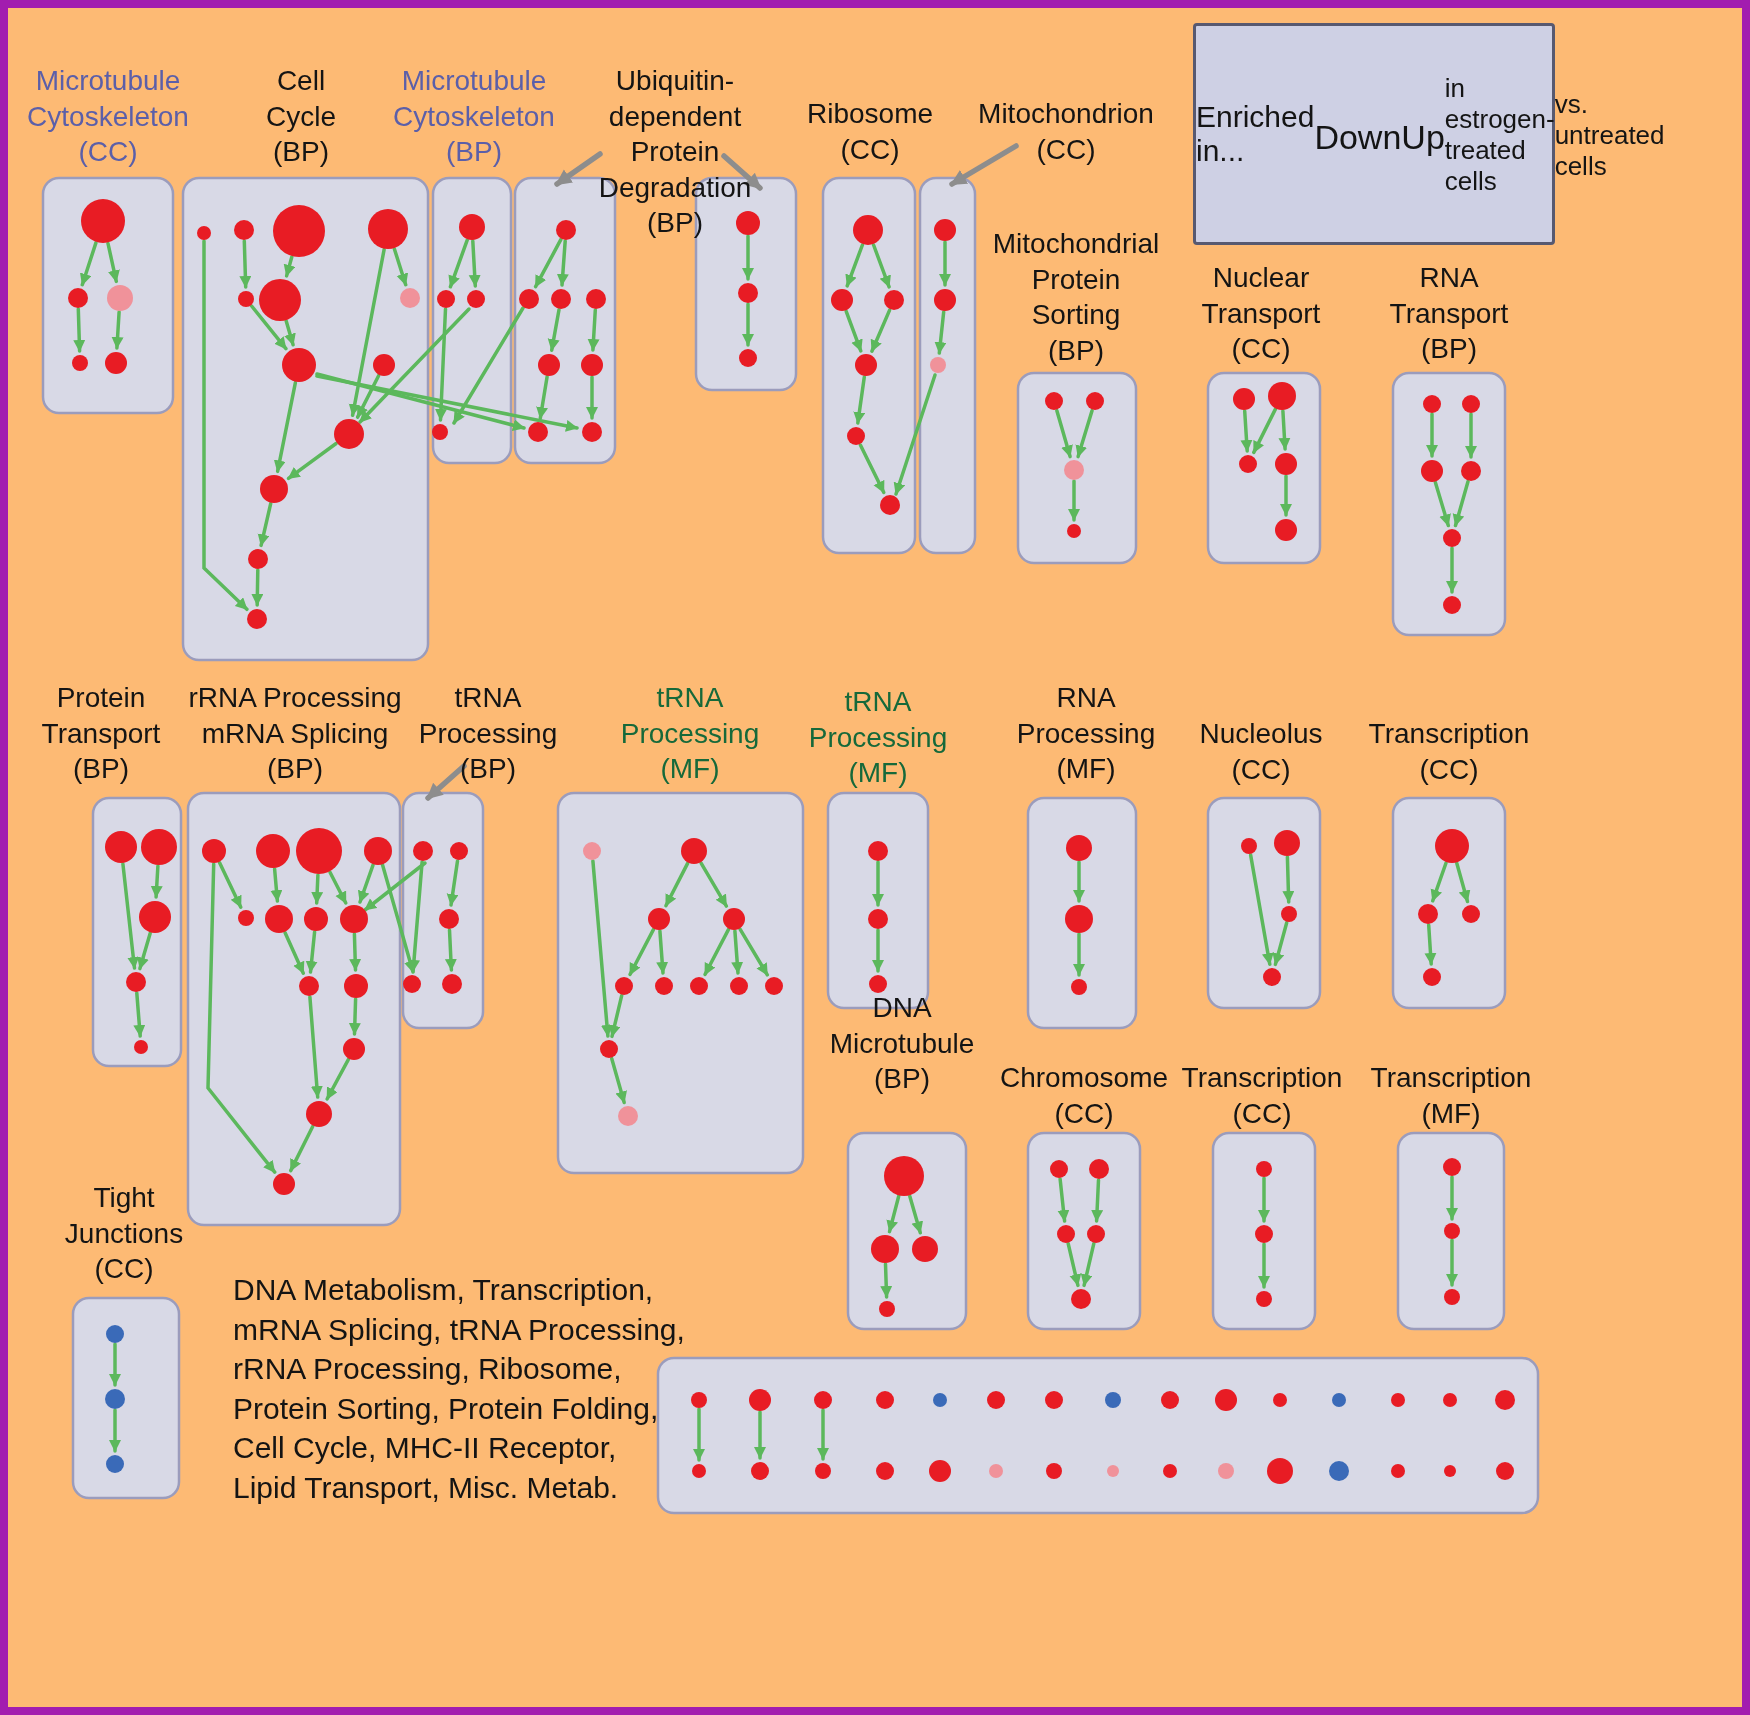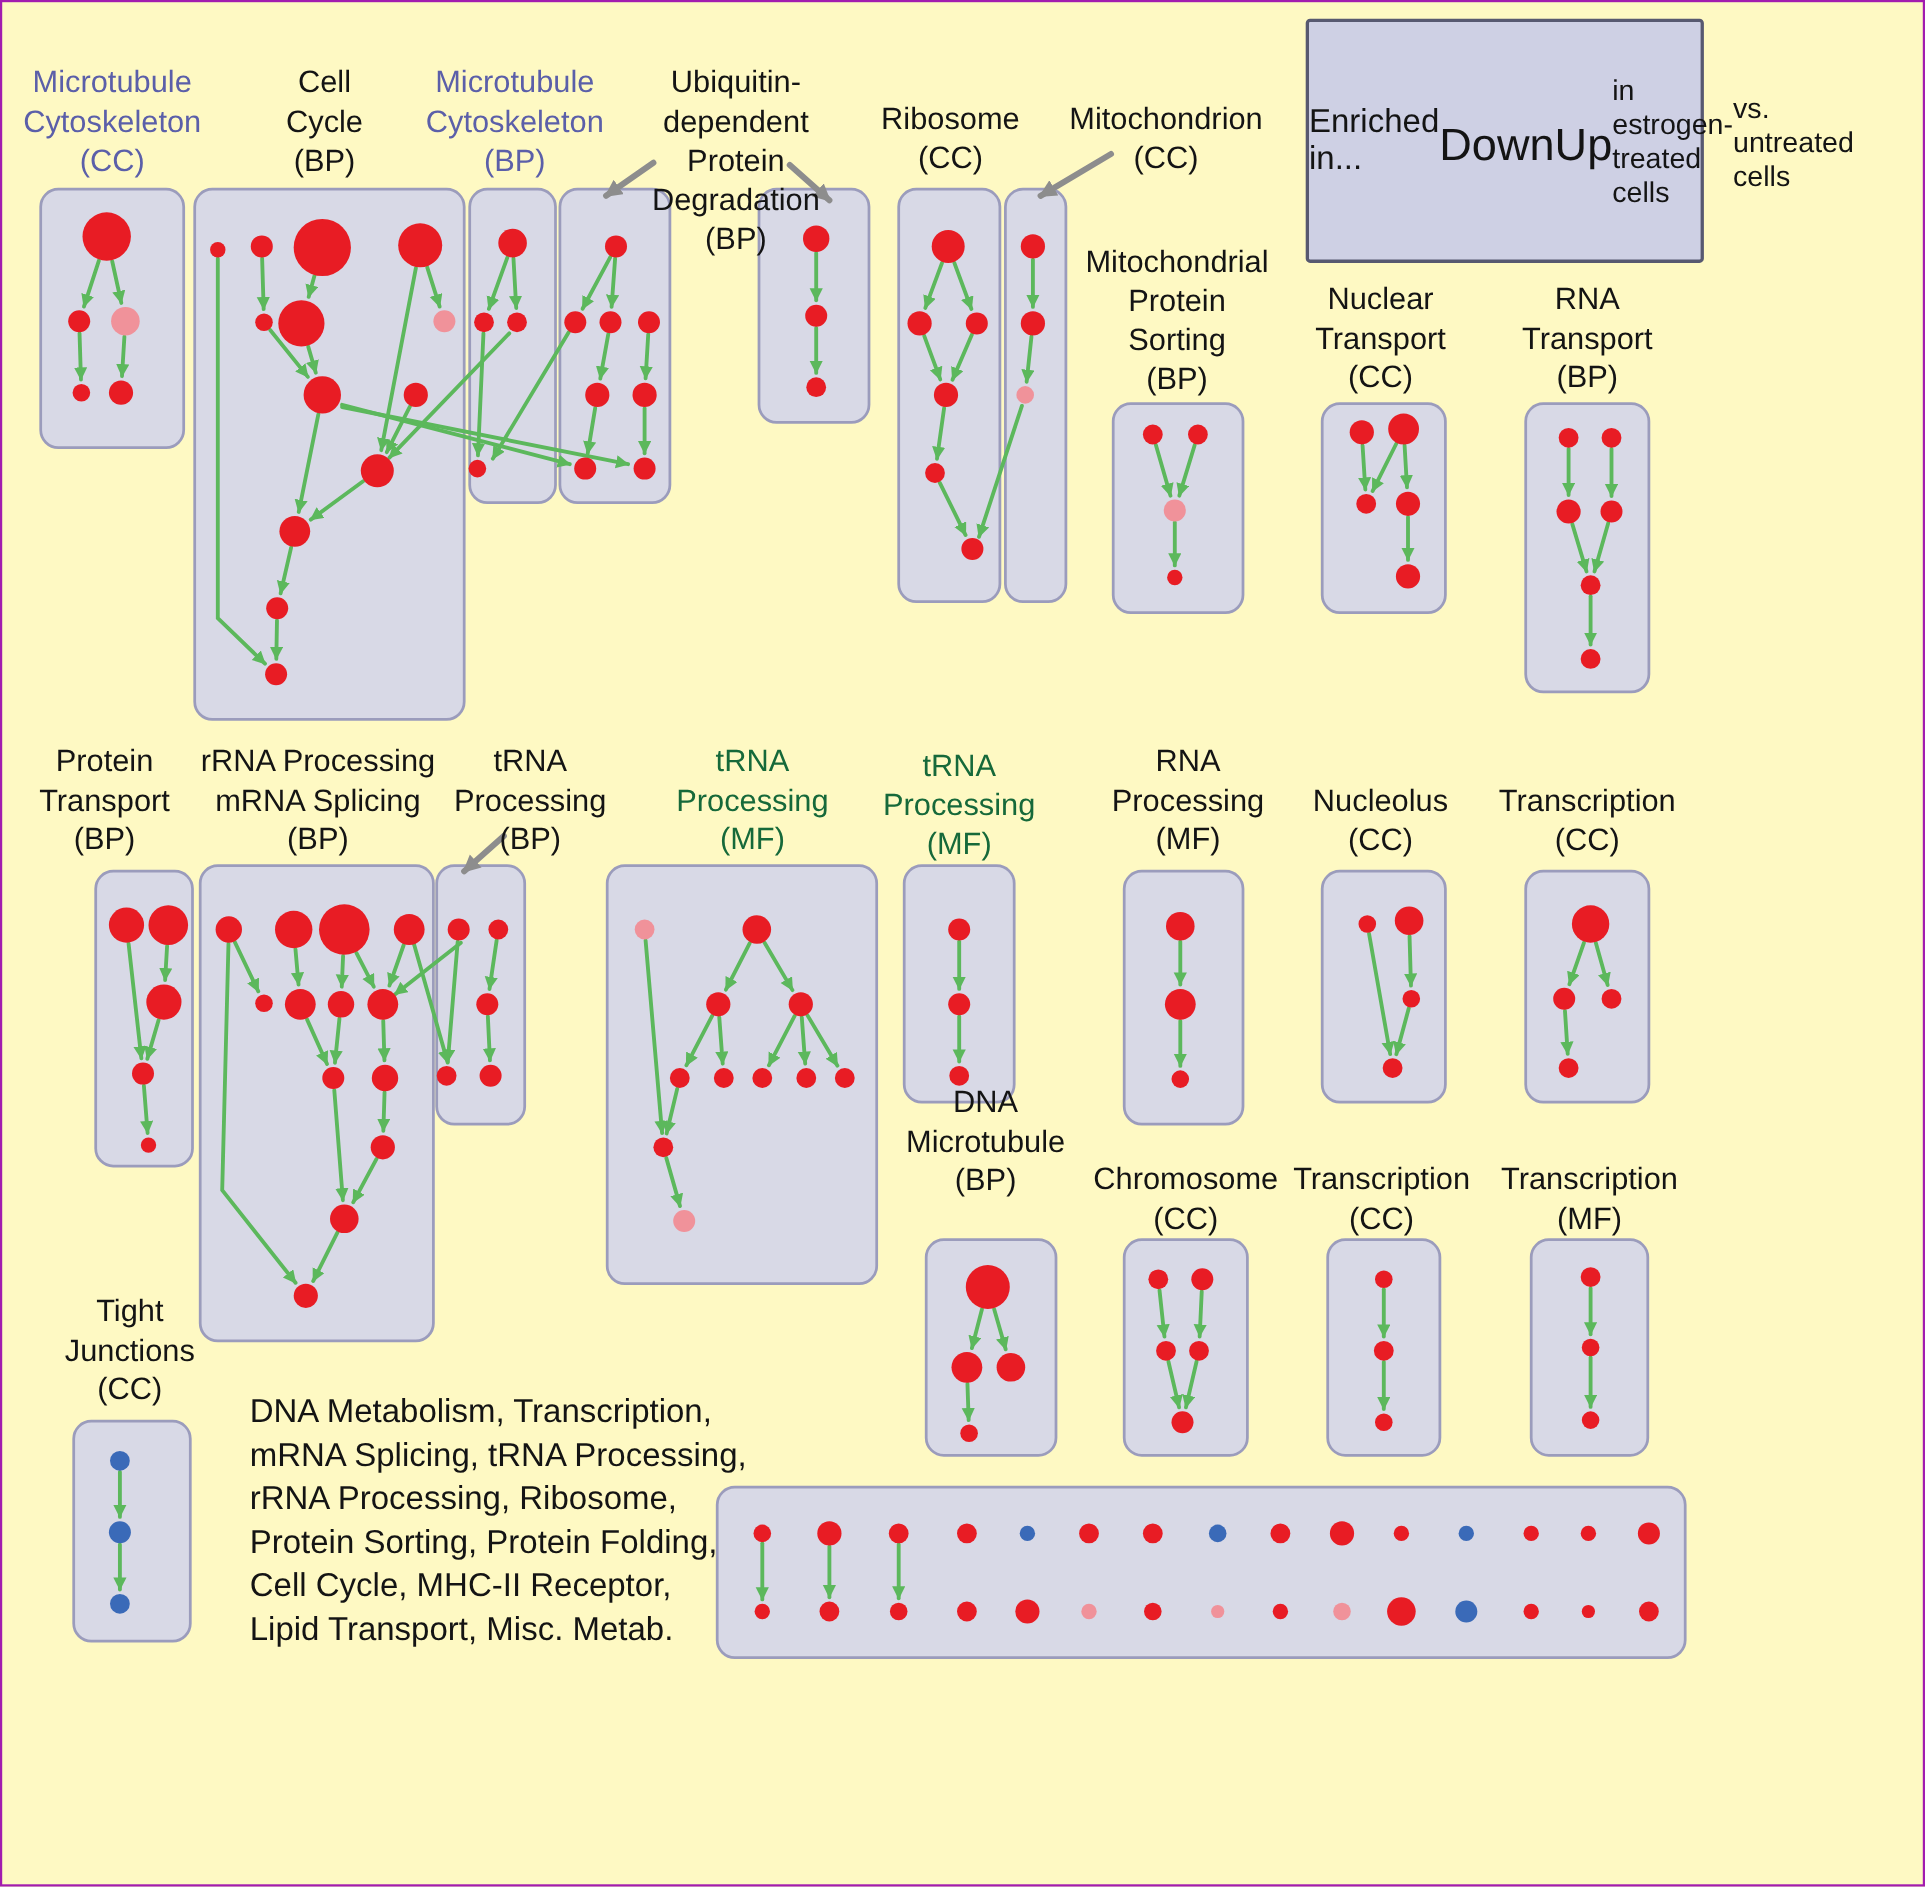--- a/index.html
+++ b/index.html
@@ -1,29 +1,29 @@
 <!DOCTYPE html>
 <html><head>
 <meta charset="utf-8">
 <style>
   *{margin:0;padding:0;box-sizing:border-box}
   body{background:#b9bbd6;font-family:"Liberation Sans",sans-serif}
-  #canvas{position:relative;width:1750px;height:1715px;background:#fef9c3;border:2px solid #a21caf;overflow:hidden}
+  #canvas{position:relative;width:1750px;height:1715px;background:#fdba74;border:8px solid #a21caf;overflow:hidden}
   #net{position:absolute;left:0;top:0}
   .cluster-box{fill:#d8d9e6;stroke:#9b9cbc;stroke-width:2.5}
   .edge{stroke:#5cb85c;stroke-width:3.5;fill:none;stroke-linecap:round}
   .pointer{stroke:#8d8d8d;stroke-width:5.5;fill:none;stroke-linecap:round}
   .clabel{position:absolute;text-align:center;font-size:28px;line-height:1.27;color:#141414;white-space:pre-line}
   .clabel.blue{color:#5b5fa9}
   .clabel.green{color:#16693a}
   #misc-text{position:absolute;left:225px;top:1262px;font-size:30px;line-height:1.32;color:#141414;white-space:pre-line;text-align:left}
   .legend{position:absolute;left:1185px;top:15px;width:362px;height:222px;background:#ced0e4;border:3px solid #575970;border-radius:4px;display:flex;flex-direction:row;align-items:center;}
   .legend-title{font-size:30px;color:#141414}
   .legend-gradient{width:200px;height:44px;margin-top:8px;background:linear-gradient(90deg,#2b64c4 0%,#9dbfe8 33%,#ffffff 50%,#f0a9ac 67%,#e8121c 100%)}
-  .legend-row{width:218px;display:flex;justify-content:space-between;font-size:41px;margin-top:6px;color:#141414}
+  .legend-row{width:218px;display:flex;justify-content:space-between;font-size:34px;margin-top:6px;color:#141414}
   .legend-sub{font-size:26px;margin-top:2px;color:#141414}
 </style>
 </head>
 <body>
 
 <div id="canvas">
 
   <svg id="net" width="1750" height="1715">
     <defs>
       <marker id="ah" markerUnits="userSpaceOnUse" markerWidth="16" markerHeight="16" refX="11" refY="6" orient="auto">

